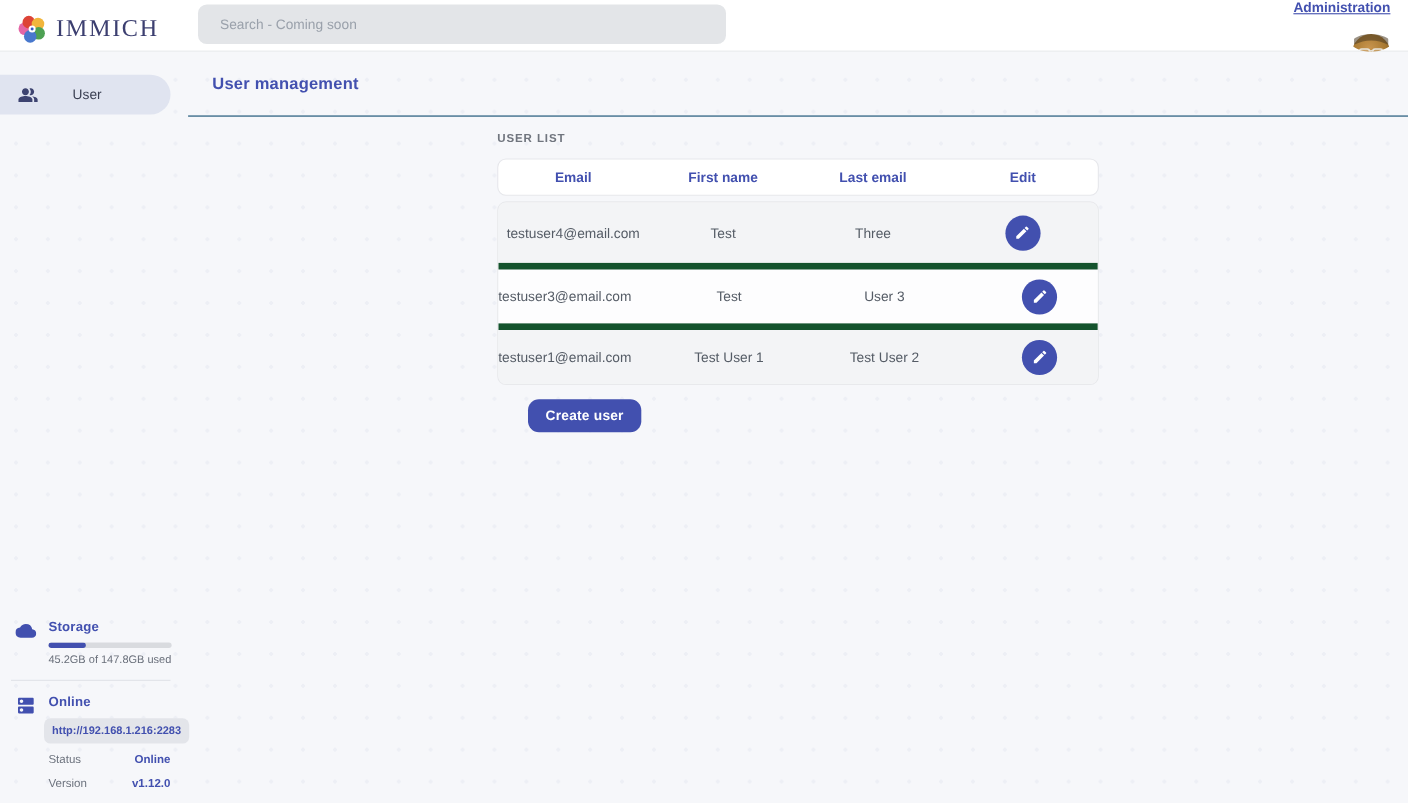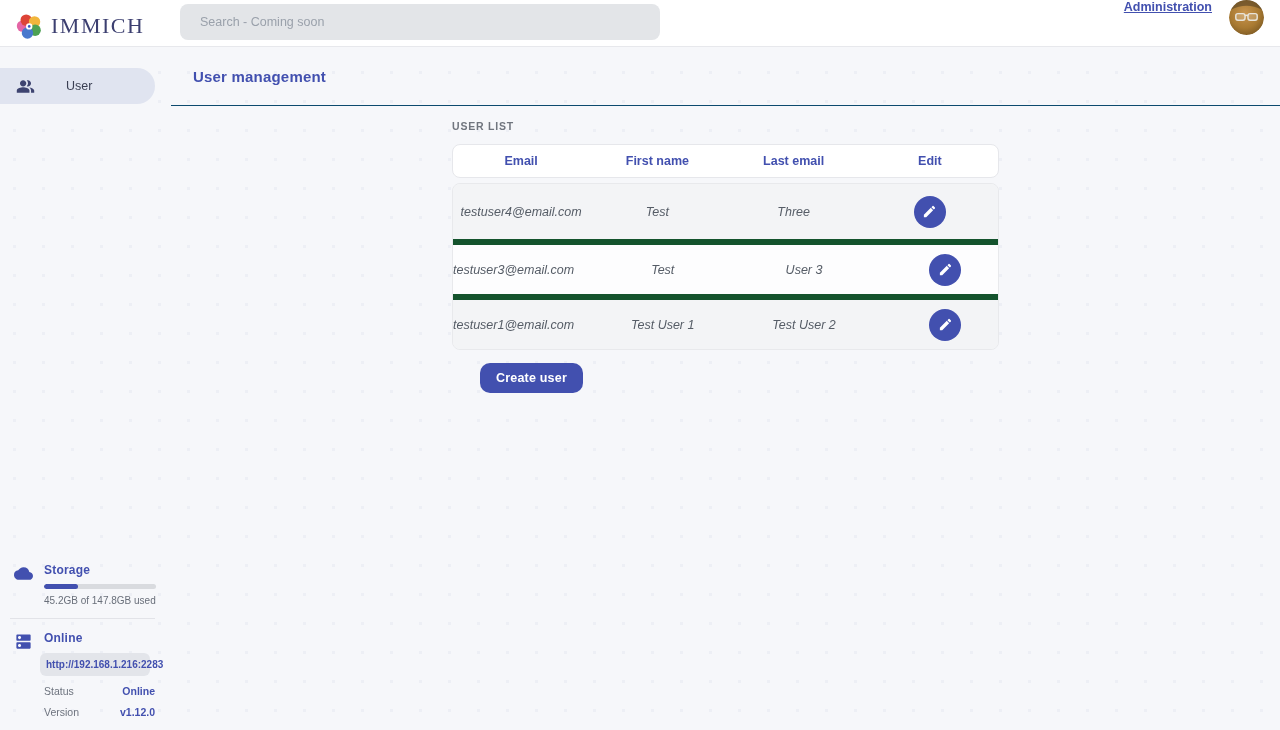--- a/index.html
+++ b/index.html
@@ -29,21 +29,21 @@
   }
   .search-input {
     position: absolute; left: 180px; top: 4px; width: 480px; height: 36px;
     background: #e3e5e8; border: none; border-radius: 8px;
     padding: 0 20px; font-size: 12.5px; color: #565d68; outline: none;
     font-family: "Liberation Sans", sans-serif;
   }
   .search-input::placeholder { color: #9aa1ab; }
   .header-right {
     position: absolute; right: 16px; top: 0; height: 47px;
-    display: flex; align-items: flex-start; gap: 17px;
+    display: flex; align-items: flex-end; gap: 17px; flex-direction: column;
   }
   .admin-link {
     font-size: 12.5px; font-weight: 600; color: var(--primary);
     text-decoration: underline; cursor: pointer;
   }
   .avatar { width: 35px; height: 35px; border-radius: 50%; overflow: hidden; cursor: pointer; }
 
   
   .sidebar { position: absolute; top: 47px; left: 0; bottom: 0; width: 171px; }
   .side-item {
@@ -61,21 +61,21 @@
   .progress-track {
     margin-top: 7px; height: 5px; border-radius: 3px; background: #d9dbdf;
     overflow: hidden; cursor: default;
   }
   .progress-fill { height: 100%; border-radius: 3px; background: var(--primary); width: 0%; }
   .usage-text { margin-top: 6px; font-size: 10px; color: #696f7a; white-space: nowrap; }
   .side-divider { height: 1px; background: #e2e3e8; margin: 12px 10px 12px 10px; width: 145px; }
   .server-chip {
     margin: 8px 0 0 -4px; background: #e3e5ea; border-radius: 6px;
     padding: 6px 6px; font-size: 10px; font-weight: 700; color: var(--primary);
-    text-align: center; width: 110px; white-space: nowrap;
+    text-align: center; width: 132px; white-space: nowrap;
   }
   .kv { display: flex; justify-content: space-between; margin-top: 9px; width: 111px; }
   .kv-label { font-size: 10.5px; color: #6d737e; }
   .kv-value { font-size: 10.5px; font-weight: 700; color: var(--primary); }
 
   
   .main { position: absolute; top: 47px; left: 171px; right: 0; bottom: 0; }
   .titlebar {
     height: 59px; border-bottom: 1px solid #0c4a6e;
     display: flex; align-items: center; padding-left: 22px;
@@ -89,21 +89,20 @@
   .thead {
     margin-top: 12px; height: 34px; background: #ffffff;
     border: 1px solid #e6e7eb; border-radius: 8px;
     display: grid; grid-template-columns: repeat(4, 1fr); align-items: center;
   }
   .thead .th { text-align: center; font-size: 12.5px; font-weight: 600; color: var(--primary); }
   .tbody { margin-top: 5px; border-radius: 8px; overflow: hidden; border: 1px solid #e8e9ec; }
   .trow {
     height: 55px; display: grid; grid-template-columns: repeat(4, 1fr);
     align-items: center;
-    font-style: italic;
   }
   .trow + .trow { border-top: 6px solid #14532d; gap: 36px; }
   .trow:nth-child(odd) { background: #f3f4f6; }
   .trow:nth-child(even) { background: #fdfdfe; }
   .td { text-align: center; font-size: 12.5px; color: #555c66; }
   .edit-btn {
     width: 32px; height: 32px; border-radius: 50%; border: none;
     background: var(--primary); margin: 0 auto; display: flex;
     align-items: center; justify-content: center; cursor: pointer;
   }

